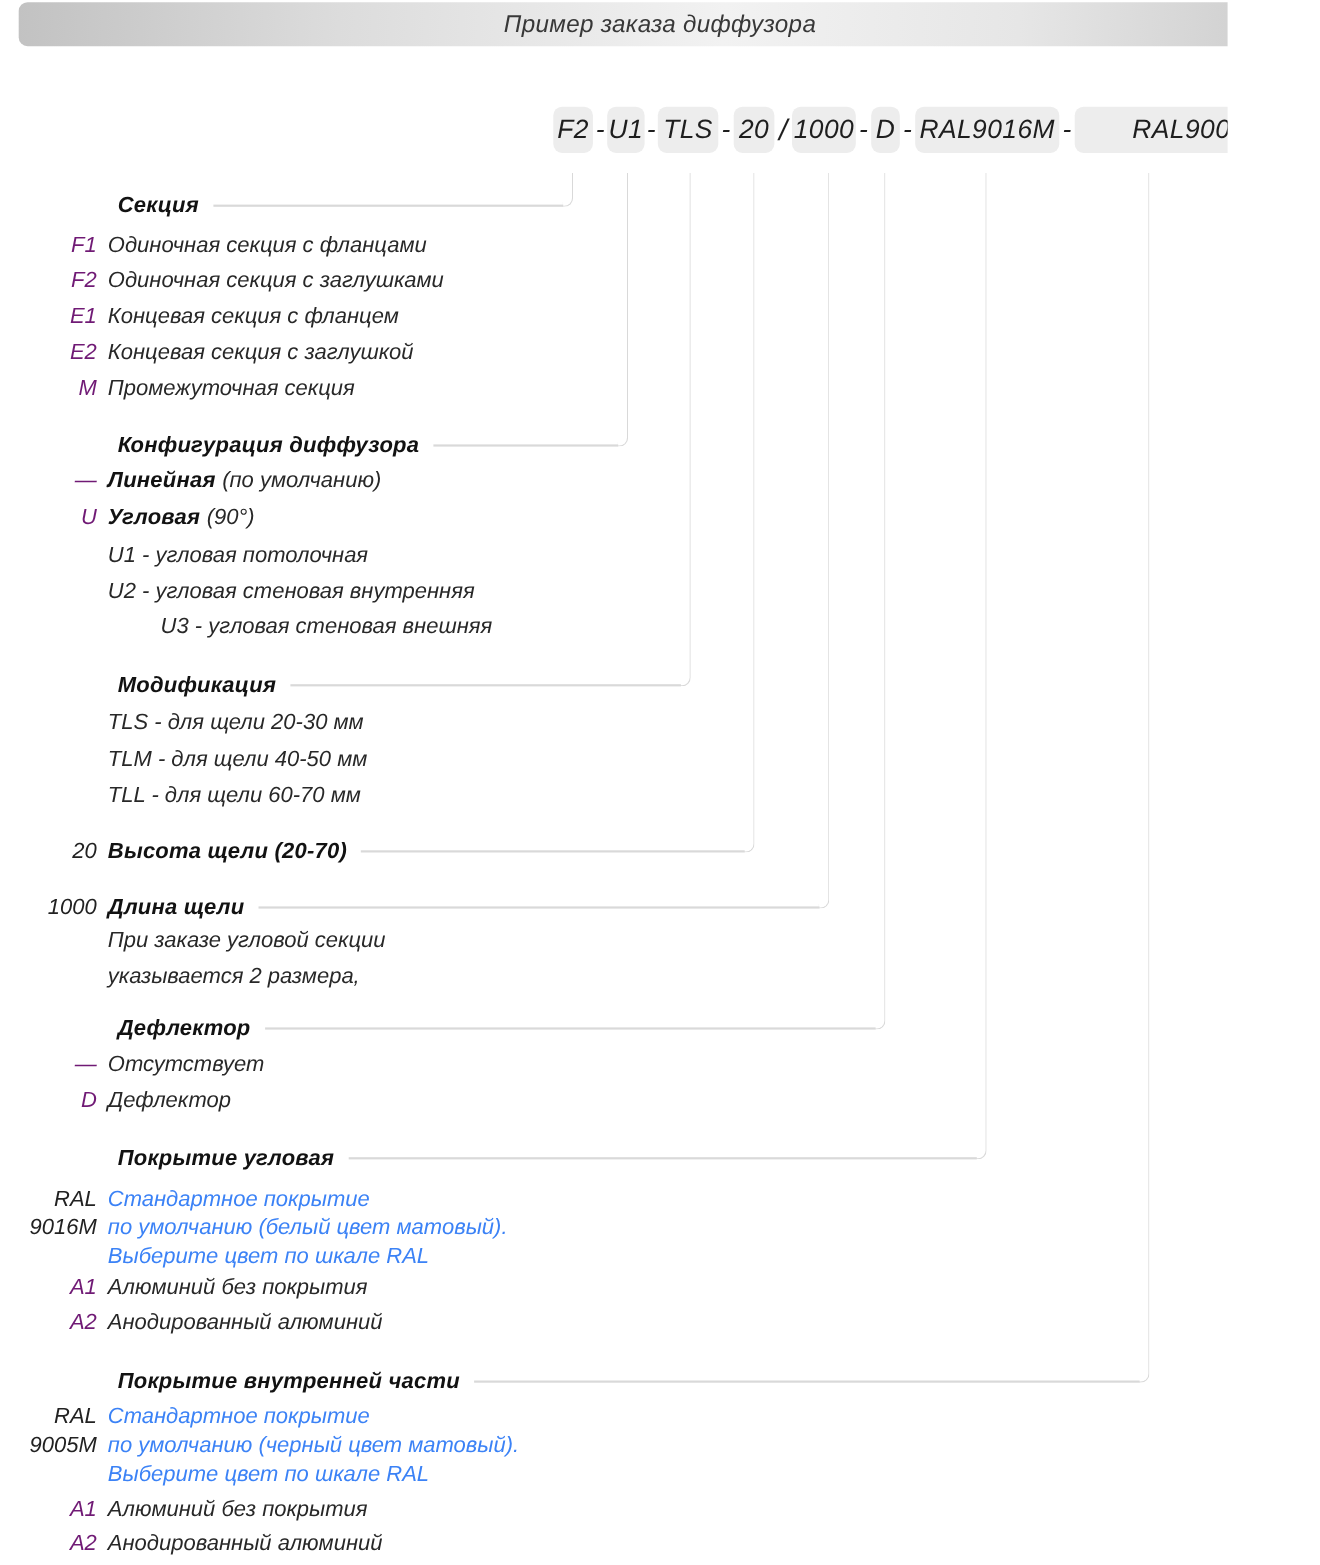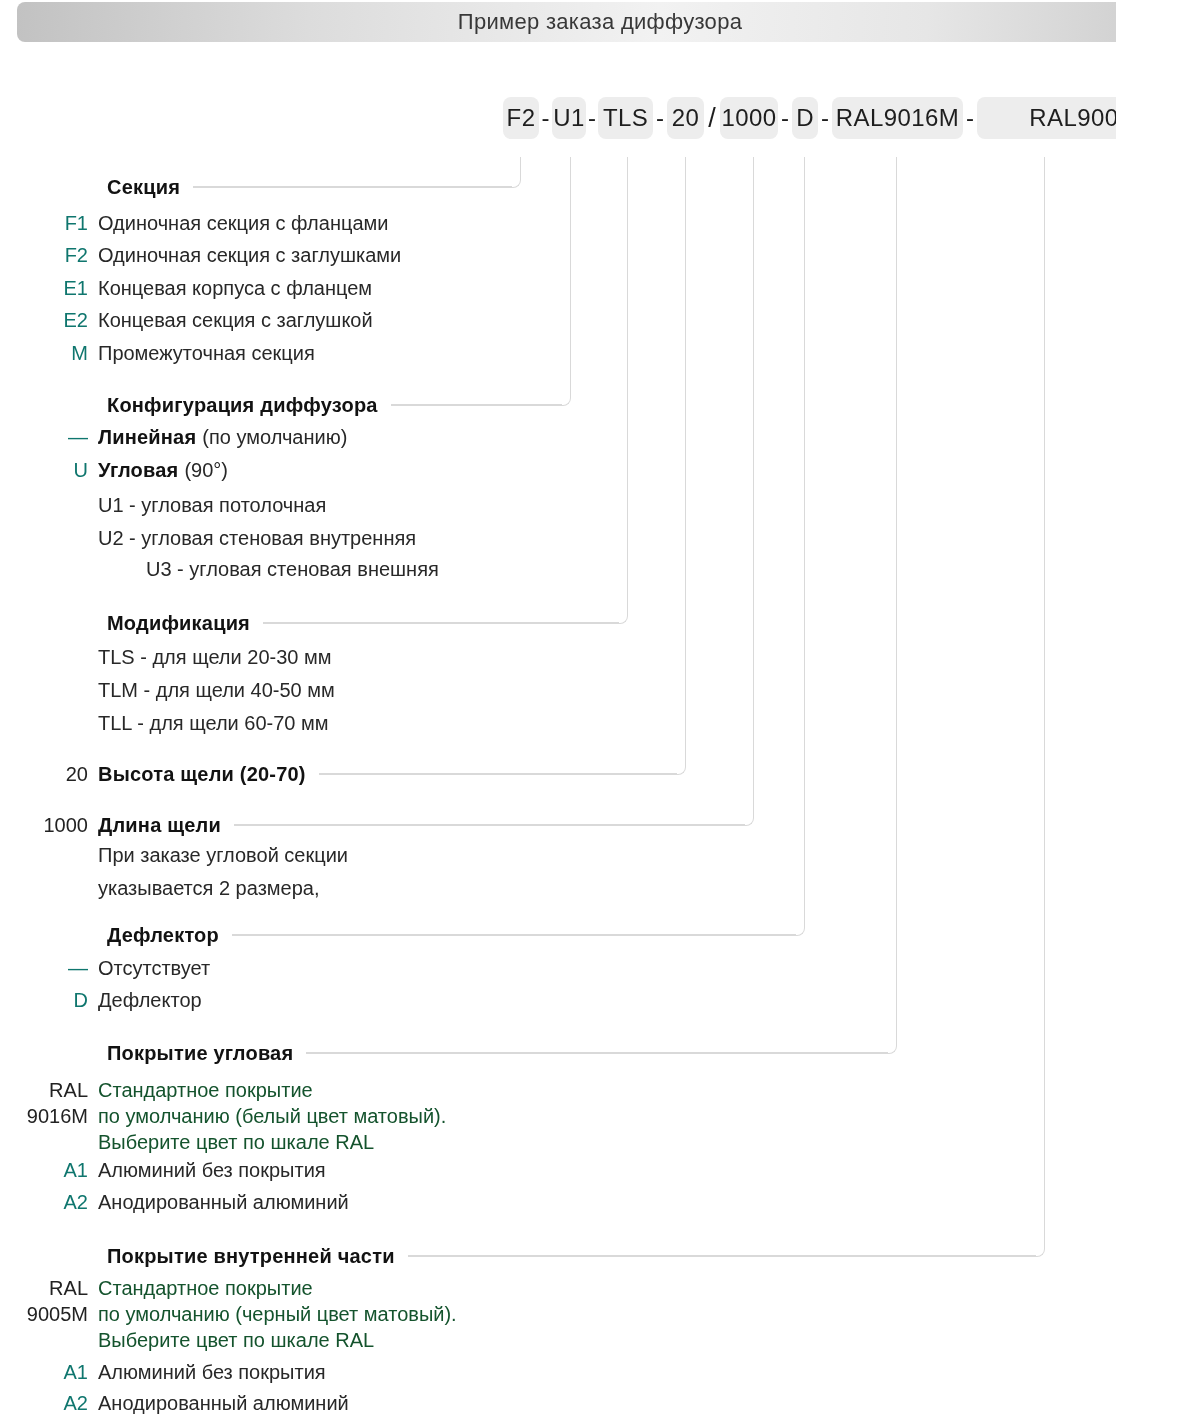--- a/index.html
+++ b/index.html
@@ -1,18 +1,18 @@
 <!DOCTYPE html>
 <html><head>
 <meta charset="utf-8">
 <style>
   html,body { margin:0; padding:0; background:#ffffff; }
   .page {
     position:relative; width:1116px; height:1423px; background:#ffffff;
-    font-family:"Liberation Sans", sans-serif; color:#222; overflow:hidden;
+    font-family:"Liberation Sans", sans-serif; color:#222; overflow:hidden;font-style:italic;
   }
   
   .titlebar {
     position:absolute; left:17px; top:2px; width:1166px; height:40px;
     border-radius:8px;
     background:linear-gradient(93deg,#c2c2c2 0%,#dcdcdc 25%,#f2f2f2 55%,#e6e6e6 78%,#cccccc 100%);
     display:flex; align-items:center; justify-content:center;
   }
   .titlebar .t { font-size:22px; color:#383838; letter-spacing:0.3px; }
   
@@ -33,28 +33,28 @@
     border-right:1.5px solid #d9d9d9; border-bottom:1.5px solid #d9d9d9;
     border-bottom-right-radius:8px;
   }
   
   .hrow { position:absolute; display:flex; align-items:center; height:26px; }
   .hrow .code { flex:none; width:88px; text-align:right; font-size:20px; color:#222; }
   .hrow .htitle { font-weight:bold; font-size:20px; color:#121212; margin-left:10px; white-space:nowrap; letter-spacing:0.2px; }
   .hrow .hline { flex:1; height:1.5px; background:#d9d9d9; margin-left:13px; }
   
   .row { position:absolute; display:flex; align-items:center; height:26px; left:0; width:540px; }
-  .row .code { flex:none; width:88px; text-align:right; font-size:20px; color:#0f766e; }
+  .row .code { flex:none; width:88px; text-align:right; font-size:20px; color:#701a75; }
   .row .desc { margin-left:10px; font-size:20px; color:#282828; white-space:nowrap; }
   .row .desc b { color:#121212; letter-spacing:0.2px; }
   .row .rest { margin-left:6px;margin-top:17px; }
   
   .ralrow { position:absolute; left:0; display:flex; }
   .ralrow .code { flex:none; width:88px; text-align:right; font-size:20px; color:#222; line-height:26px; }
-  .ralrow .desc { margin-left:10px; font-size:20px; color:#14532d; line-height:26px; white-space:nowrap; }
+  .ralrow .desc { margin-left:10px; font-size:20px; color:#3b82f6; line-height:26px; white-space:nowrap; }
 </style>
 </head>
 <body>
 
 <div class="page">
 
   <div class="titlebar">
     <span class="t">Пример заказа диффузора</span>
   </div>
 
@@ -92,21 +92,21 @@
   <div class="row" style="top:210px;">
     <span class="code">F1</span>
     <span class="desc">Одиночная секция с  фланцами</span>
   </div>
   <div class="row" style="top:242px;">
     <span class="code">F2</span>
     <span class="desc">Одиночная секция с заглушками</span>
   </div>
   <div class="row" style="top:275px;">
     <span class="code">E1</span>
-    <span class="desc">Концевая корпуса с фланцем</span>
+    <span class="desc">Концевая секция с фланцем</span>
   </div>
   <div class="row" style="top:307px;">
     <span class="code">E2</span>
     <span class="desc">Концевая секция с заглушкой</span>
   </div>
   <div class="row" style="top:340px;">
     <span class="code">M</span>
     <span class="desc">Промежуточная секция</span>
   </div>
 

